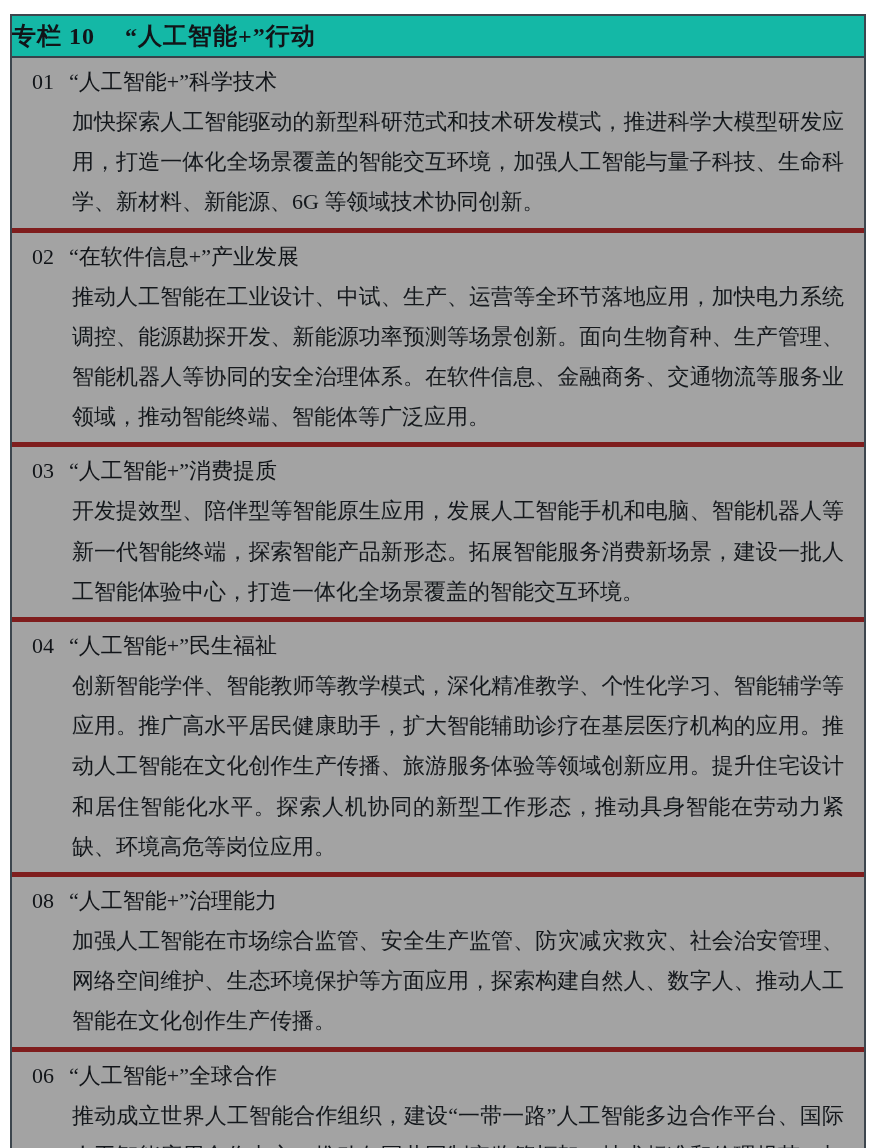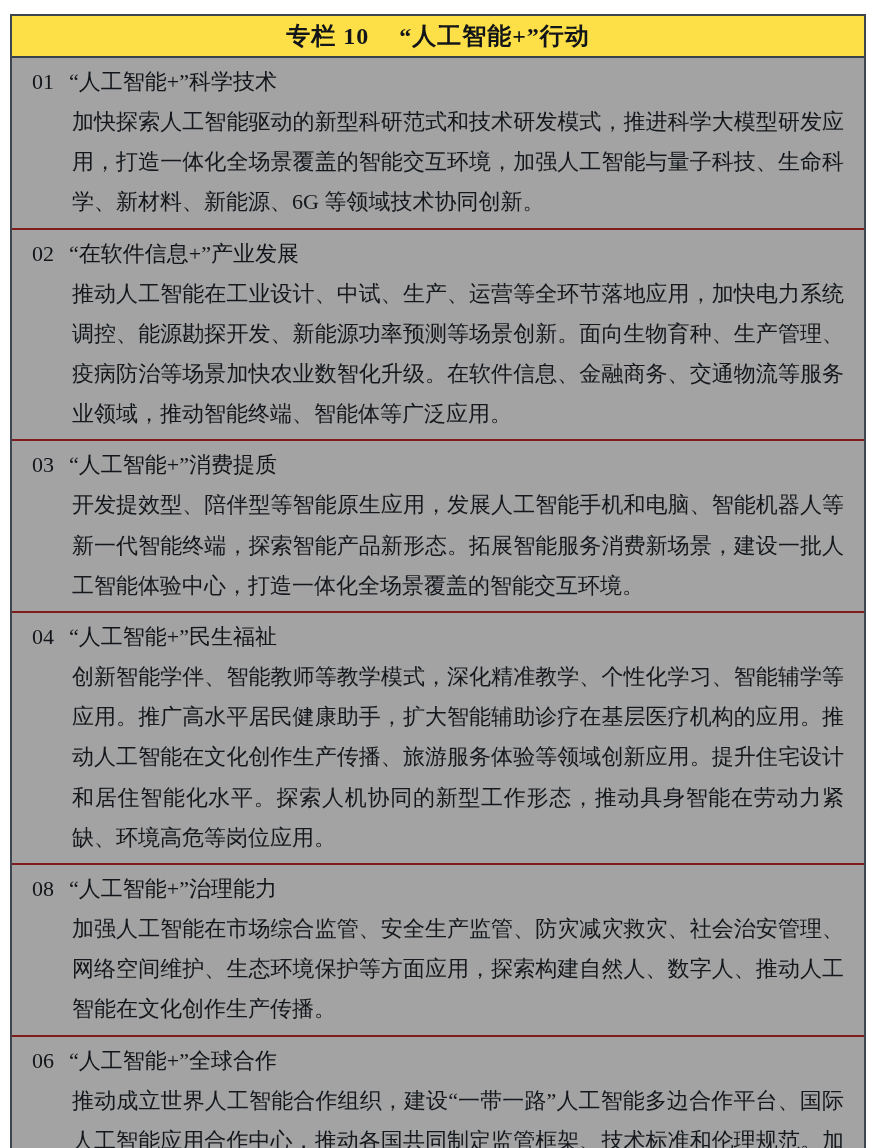--- a/index.html
+++ b/index.html
@@ -18,43 +18,42 @@
   .panel {
     position: absolute;
     left: 10px;
     top: 14px;
     width: 852px;
     border: 2px solid #3d464e;
     box-sizing: content-box;
   }
   .panel-header {
     height: 40px;
-    background: #fde047;
+    background: #14b8a6;
     border-bottom: 2px solid #37434c;
     display: flex;
     align-items: center;
-    justify-content: center;
     font-size: 24px;
     font-weight: bold;
     color: #111418;
     letter-spacing: 1px;
   }
   .panel-header .gap {
     display: inline-block;
     width: 30px;
   }
   .sections {
     background: #cde9fa;
   }
   .sec {
     padding: 4px 0 5px 0;
     background: #a3a3a3;
   }
   .sec + .sec {
-    border-top: 2px solid #7f1d1d;
+    border-top: 5px solid #7f1d1d;
   }
   .sec-head {
     display: flex;
     align-items: baseline;
     padding-left: 20px;
     line-height: 40px;
     color: #111418;
   }
   .sec-num {
     font-size: 22px;
@@ -96,21 +95,21 @@
           <span class="sec-title">“人工智能+”科学技术</span>
         </div>
         <p class="sec-body">加快探索人工智能驱动的新型科研范式和技术研发模式，推进科学大模型研发应用，打造一体化全场景覆盖的智能交互环境，加强人工智能与量子科技、生命科学、新材料、新能源、6G 等领域技术协同创新。</p>
       </section>
 
       <section class="sec">
         <div class="sec-head">
           <span class="sec-num">02</span>
           <span class="sec-title">“在软件信息+”产业发展</span>
         </div>
-        <p class="sec-body">推动人工智能在工业设计、中试、生产、运营等全环节落地应用，加快电力系统调控、能源勘探开发、新能源功率预测等场景创新。面向生物育种、生产管理、疫病防治等场景加快农业数智化升级。在软件信息、金融商务、交通物流等服务业领域，推动智能终端、智能体等广泛应用。</p>
+        <p class="sec-body">推动人工智能在工业设计、中试、生产、运营等全环节落地应用，加快电力系统调控、能源勘探开发、新能源功率预测等场景创新。面向生物育种、生产管理、智能机器人等协同的安全治理体系。在软件信息、金融商务、交通物流等服务业领域，推动智能终端、智能体等广泛应用。</p>
       </section>
 
       <section class="sec">
         <div class="sec-head">
           <span class="sec-num">03</span>
           <span class="sec-title">“人工智能+”消费提质</span>
         </div>
         <p class="sec-body">开发提效型、陪伴型等智能原生应用，发展人工智能手机和电脑、智能机器人等新一代智能终端，探索智能产品新形态。拓展智能服务消费新场景，建设一批人工智能体验中心，打造一体化全场景覆盖的智能交互环境。</p>
       </section>
 

